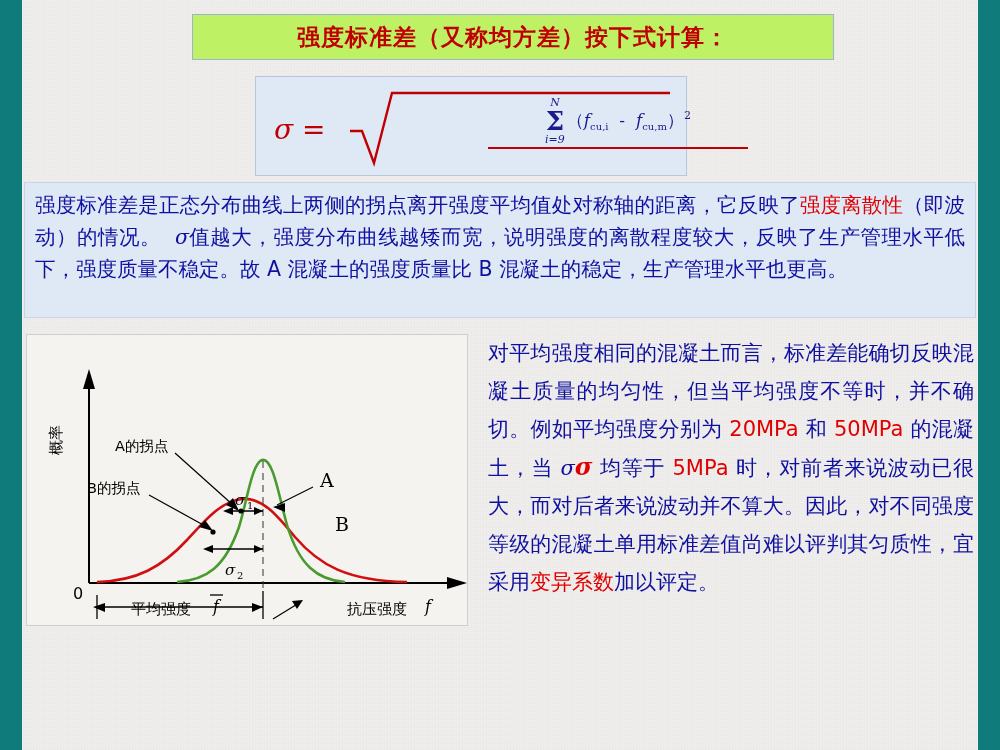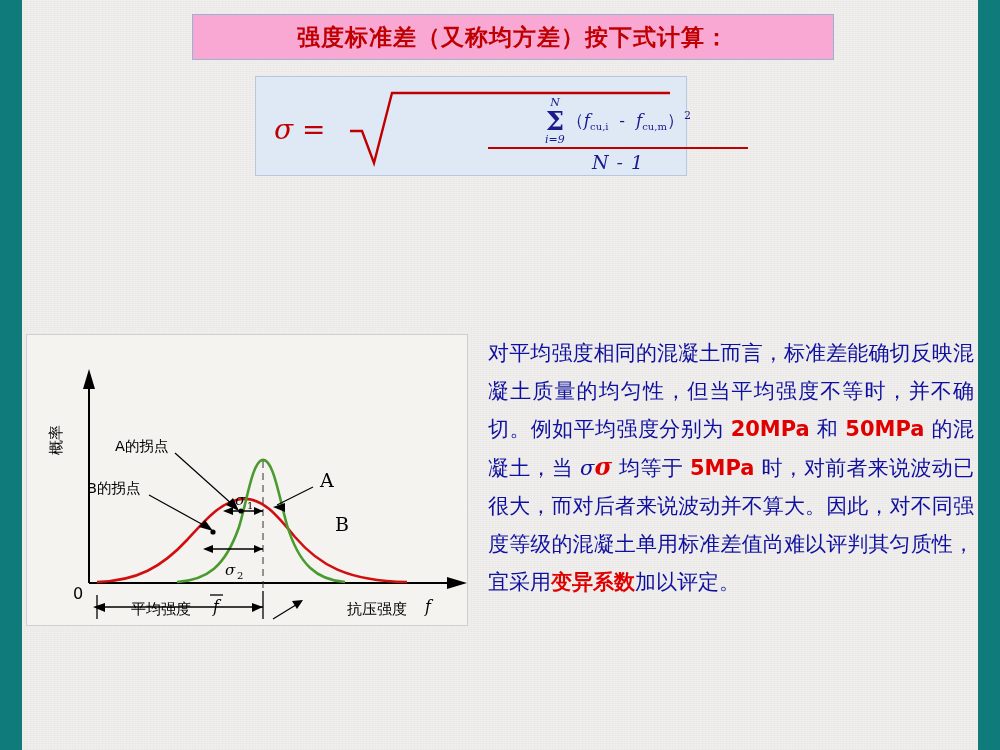--- a/index.html
+++ b/index.html
@@ -21,21 +21,21 @@
   }
   
   .band-left{position:absolute;left:0;top:0;width:22px;height:750px;background:#0f7b7b;z-index:1;}
   .band-right{position:absolute;right:0;top:0;width:22px;height:750px;background:#0f7b7b;z-index:1;}
 
   .stage{position:absolute;inset:0;z-index:2;}
 
   
   .title-box{
     position:absolute;left:192px;top:14px;width:640px;height:44px;
-    background:#f9a8d4;
+    background:#bef264;
     border:1px solid #9ab3d0;
     display:flex;align-items:center;justify-content:center;
   }
   .title-text{
     color:#c00000;font-weight:bold;font-size:23px;letter-spacing:1px;
     white-space:nowrap;
   }
 
   
   .formula-box{
@@ -88,21 +88,21 @@
 
   
   .rcol{
     position:absolute;left:488px;top:334px;width:486px;height:412px;
   }
   .rcol p{
     margin:0;color:#1010a0;font-size:21px;line-height:38px;
     font-family:"DejaVu Sans","Liberation Sans",sans-serif;
     text-align:justify;
   }
-  .bold-red{color:#e00000;font-weight:bold;}
+  .bold-red{color:#e00000;font-weight:normal;}
   .sigma-red{color:#e00000;font-weight:bold;font-style:italic;font-family:"DejaVu Serif","Liberation Serif",serif;font-size:24px;}
   .sigma-blue{color:#1010a0;font-style:italic;font-family:"DejaVu Serif","Liberation Serif",serif;}
 </style>
 </head>
 <body>
 
 <div class="paper-bg"></div>
 <div class="band-left"></div>
 <div class="band-right"></div>
 
@@ -124,25 +124,29 @@
             <span class="top ital">N</span>
             <span class="big">Σ</span>
             <span class="bot ital">i=9</span>
           </span>
           <span>
             <span>（</span><span class="ital">f</span><span class="sub">cu,i</span>
             <span>&nbsp;-&nbsp;&nbsp;</span><span class="ital">f</span><span class="sub">cu,m</span><span>）</span><span class="sup">2</span>
           </span>
         </div>
         <div class="fline"></div>
-        <div class="den">N - 1</div>
       </div>
     </div>
   </div>
 
+  <div class="para1-box">
+    <div class="para1-text">
+      <span>强度标准差是正态分布曲线上两侧的拐点离开强度平均值处对称轴的距离，它反映了</span><span class="red">强度离散性</span><span>（即波动）的情况。</span>&nbsp;&nbsp;<span class="sigma-in">σ</span><span>值越大，强度分布曲线越矮而宽，说明强度的离散程度较大，反映了生产管理水平低下，强度质量不稳定。故 A 混凝土的强度质量比 B 混凝土的稳定，生产管理水平也更高。</span>
+    </div>
+  </div>
 
   <div class="fig-box">
     <svg width="440" height="290" viewBox="0 0 440 290">
 
       <line x1="62" y1="248" x2="62" y2="48" stroke="#000" stroke-width="2"></line>
       <polygon points="62,34 56,54 68,54" fill="#000"></polygon>
 
       <line x1="62" y1="248" x2="432" y2="248" stroke="#000" stroke-width="2"></line>
       <polygon points="440,248 420,242 420,254" fill="#000"></polygon>
 

